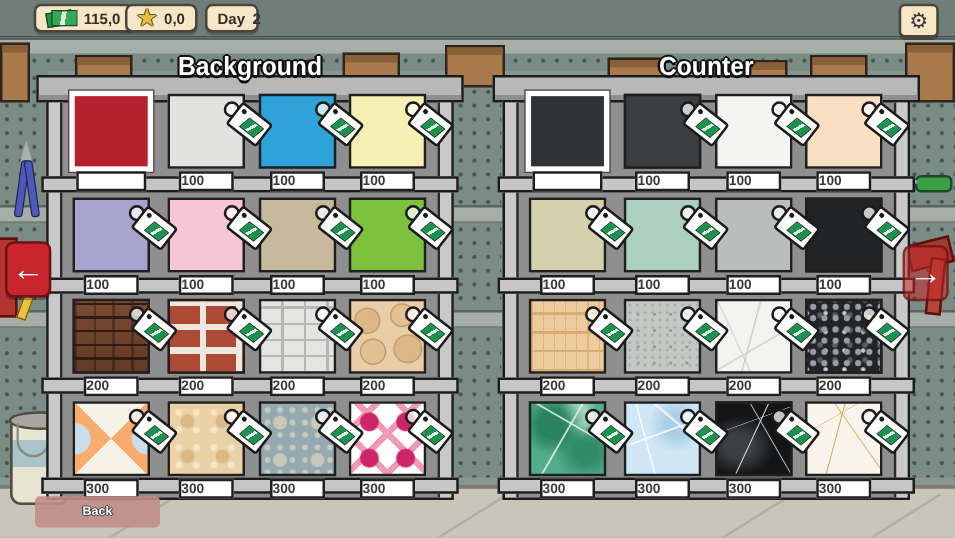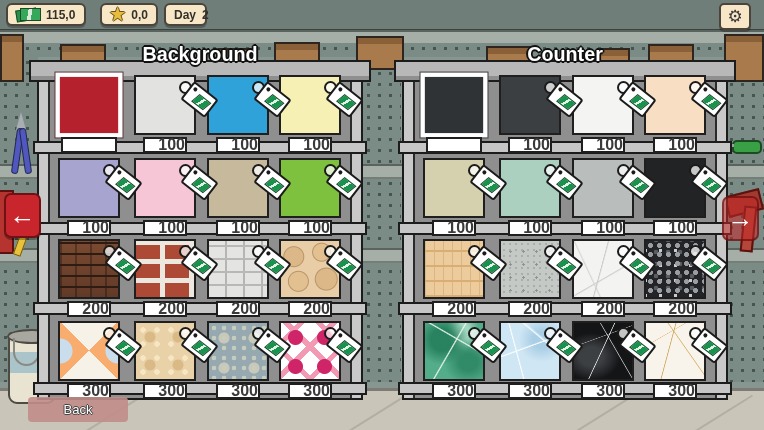--- a/index.html
+++ b/index.html
@@ -46,21 +46,21 @@
   .panel-top:after{content:"";position:absolute;left:0;right:0;bottom:0;height:4px;background:#8f8f8f;}
   .panel-body{position:absolute;left:2px;right:2px;top:22px;bottom:0;background:#8f8f8f;border:2px solid #1c1c1c;box-sizing:border-box;}
   .panel-body:before,.panel-body:after{content:"";position:absolute;top:0;bottom:0;width:9px;background:#c9c9c9;}
   .panel-body:before{left:0;border-right:2px solid #2a2a2a;} .panel-body:after{right:0;border-left:2px solid #2a2a2a;}
   .board{position:absolute;left:-2px;right:-2px;height:13px;background:#c6c6c6;border:2px solid #1c1c1c;box-sizing:border-box;z-index:2;}
   .cells{position:absolute;inset:0;}
   .cell{position:absolute;width:66px;display:flex;flex-direction:column;align-items:center;}
   .swatch{width:62px;height:60px;border:2px solid #1f1f1f;box-sizing:border-box;position:relative;cursor:pointer;}
   .swatch.selected{border:4px solid #fff;box-shadow:0 0 0 1px #4a4a4a;transform:scale(1.08);}
   .price{margin-top:2px;width:44px;height:16px;background:#fff;border:2px solid #1f1f1f;box-sizing:border-box;z-index:3;position:relative;
-         font-size:16px;line-height:12px;font-weight:bold;color:#3a3a3a;text-align:right;}
+         font-size:11px;line-height:12px;font-weight:bold;color:#3a3a3a;text-align:left;}
   .price.owned{width:56px;}
   
   .tag-ring{position:absolute;top:4px;right:2px;width:9px;height:9px;border:2px solid #1b1b1b;border-radius:50%;background:rgba(255,255,255,.75);}
   .tag{position:absolute;top:11px;right:-21px;width:27px;height:19px;background:#fff;border:2px solid #1b1b1b;border-radius:3px;transform:rotate(38deg);}
   .tag .tag-hole{position:absolute;left:2px;top:2px;width:4px;height:4px;background:#1b1b1b;border-radius:50%;}
   .tag .tag-money{position:absolute;right:3px;bottom:3px;width:13px;height:9px;transform:skewX(-12deg);border:1px solid #0e4a26;
         background:linear-gradient(100deg,#17934d 0 40%,#e6f2e8 40% 58%,#17934d 58%);}
   
   .pat-brick-dark{background-color:#6e4430;background-image:
      repeating-linear-gradient(0deg,transparent 0 9px,#2e1c12 9px 11px),
@@ -126,21 +126,21 @@
   .pat-marble-gold{background-color:#f8f4ec;background-image:
      linear-gradient(105deg,transparent 40%,#cfa65a 41%,transparent 42.3%),
      linear-gradient(55deg,transparent 62%,#d9b36a 63%,transparent 64%),
      linear-gradient(150deg,transparent 25%,#e0c084 25.6%,transparent 26.4%);}
   
   .arrow-btn{position:absolute;width:37px;height:45px;border-radius:7px;z-index:5;display:flex;align-items:center;justify-content:center;
        color:#fff;font-size:26px;font-weight:bold;padding:0;cursor:pointer;}
   .arrow-prev{left:4px;top:193px;background:#c8262c;border:2px solid #6e1214;box-shadow:0 2px 0 rgba(0,0,0,.3);}
   .arrow-next{left:722px;top:196px;background:rgba(196,40,40,.55);border:2px solid rgba(90,10,10,.6);}
   .back-btn{position:absolute;left:28px;top:397px;width:100px;height:25px;background:rgba(193,141,138,.9);border:none;border-radius:4px;z-index:5;
-       color:#fff;font-size:13px;font-weight:normal;cursor:pointer;
+       color:#fff;font-size:10px;font-weight:bold;cursor:pointer;
        text-shadow:-1px 0 0 #444,1px 0 0 #444,0 -1px 0 #444,0 1px 0 #444;}
 </style>
 </head>
 <body>
 
 <div id="stage">
 
   <div class="topband"></div>
   <div class="rail" style="top:30px"></div>
   <div class="pegdots" style="left:0;top:43px;width:764px;height:14px"></div>
@@ -169,21 +169,21 @@
   <div class="hammer-head"></div>
   <div class="hammer-handle"></div>
   <div class="floor">
     <div class="floorline" style="left:60px;top:18px;width:120px"></div>
     <div class="floorline" style="left:300px;top:26px;width:140px"></div>
     <div class="floorline" style="left:560px;top:12px;width:120px"></div>
     <div class="floorline" style="left:660px;top:30px;width:100px"></div>
   </div>
   <div class="bucket"></div>
 
-  <div class="hud-box" style="left:6px;width:80px">
+  <div class="hud-box" style="left:27px;width:80px">
     <span class="money-icon"></span>
     <span>115,0</span>
   </div>
   <div class="hud-box" style="left:100px;width:58px">
     <span class="star-glyph">★</span>
     <span>0,0</span>
   </div>
   <div class="hud-box" style="left:164px;width:43px;justify-content:space-between">
     <span>Day</span>
     <span>2</span>

